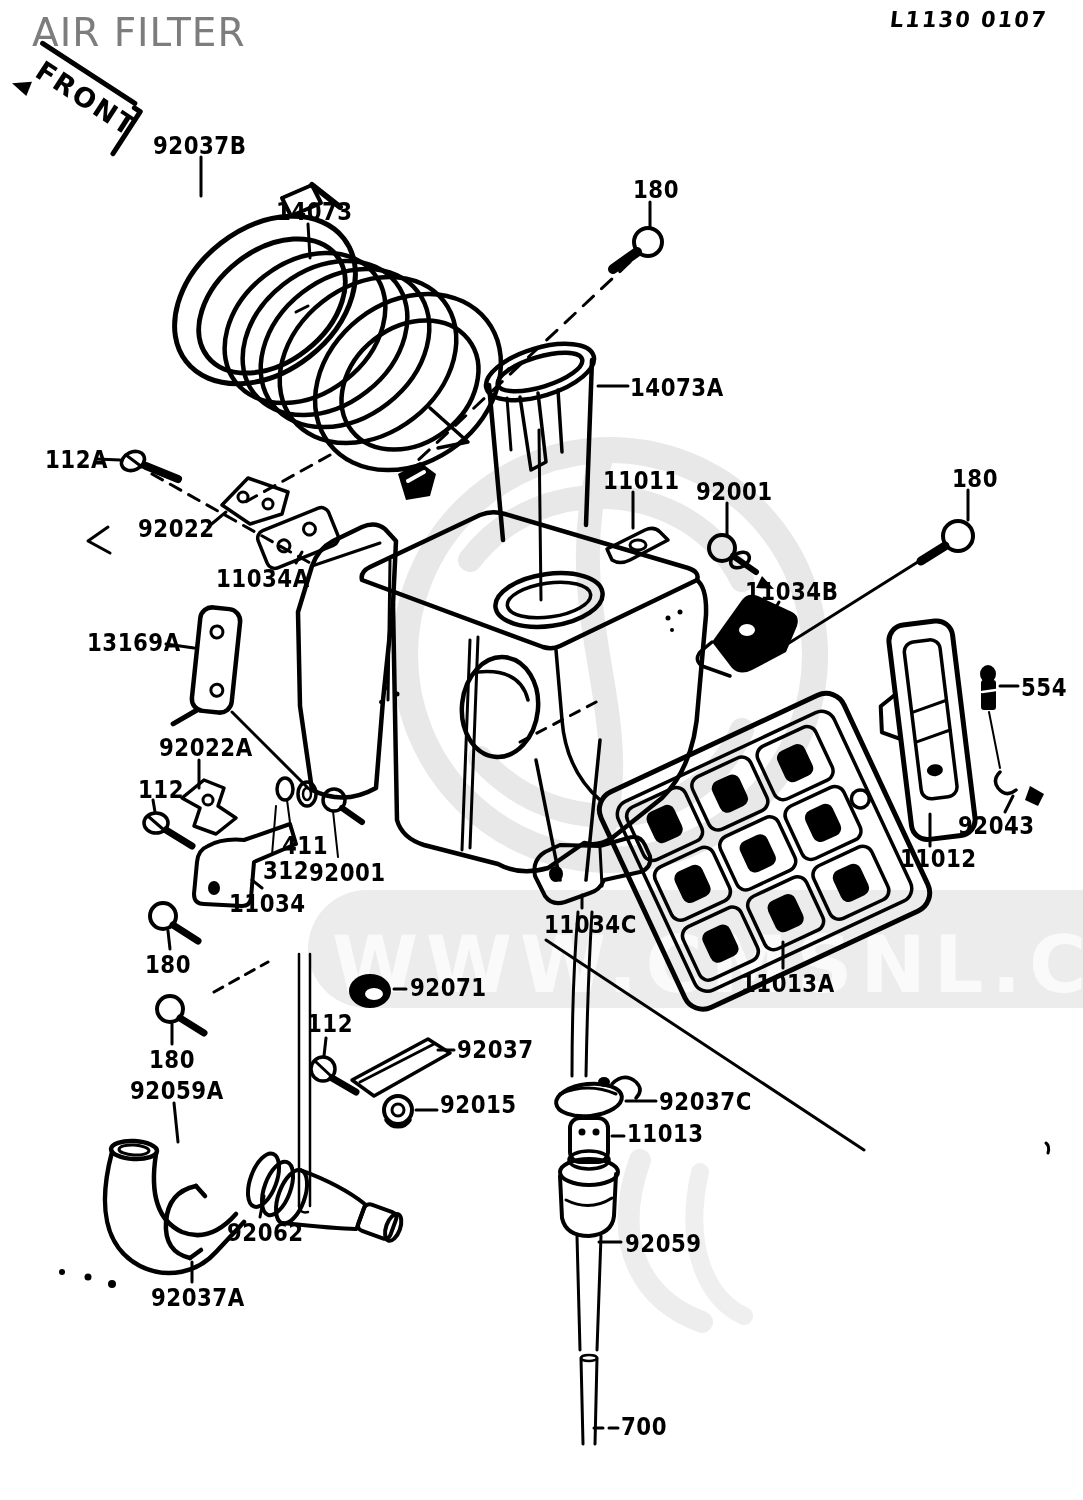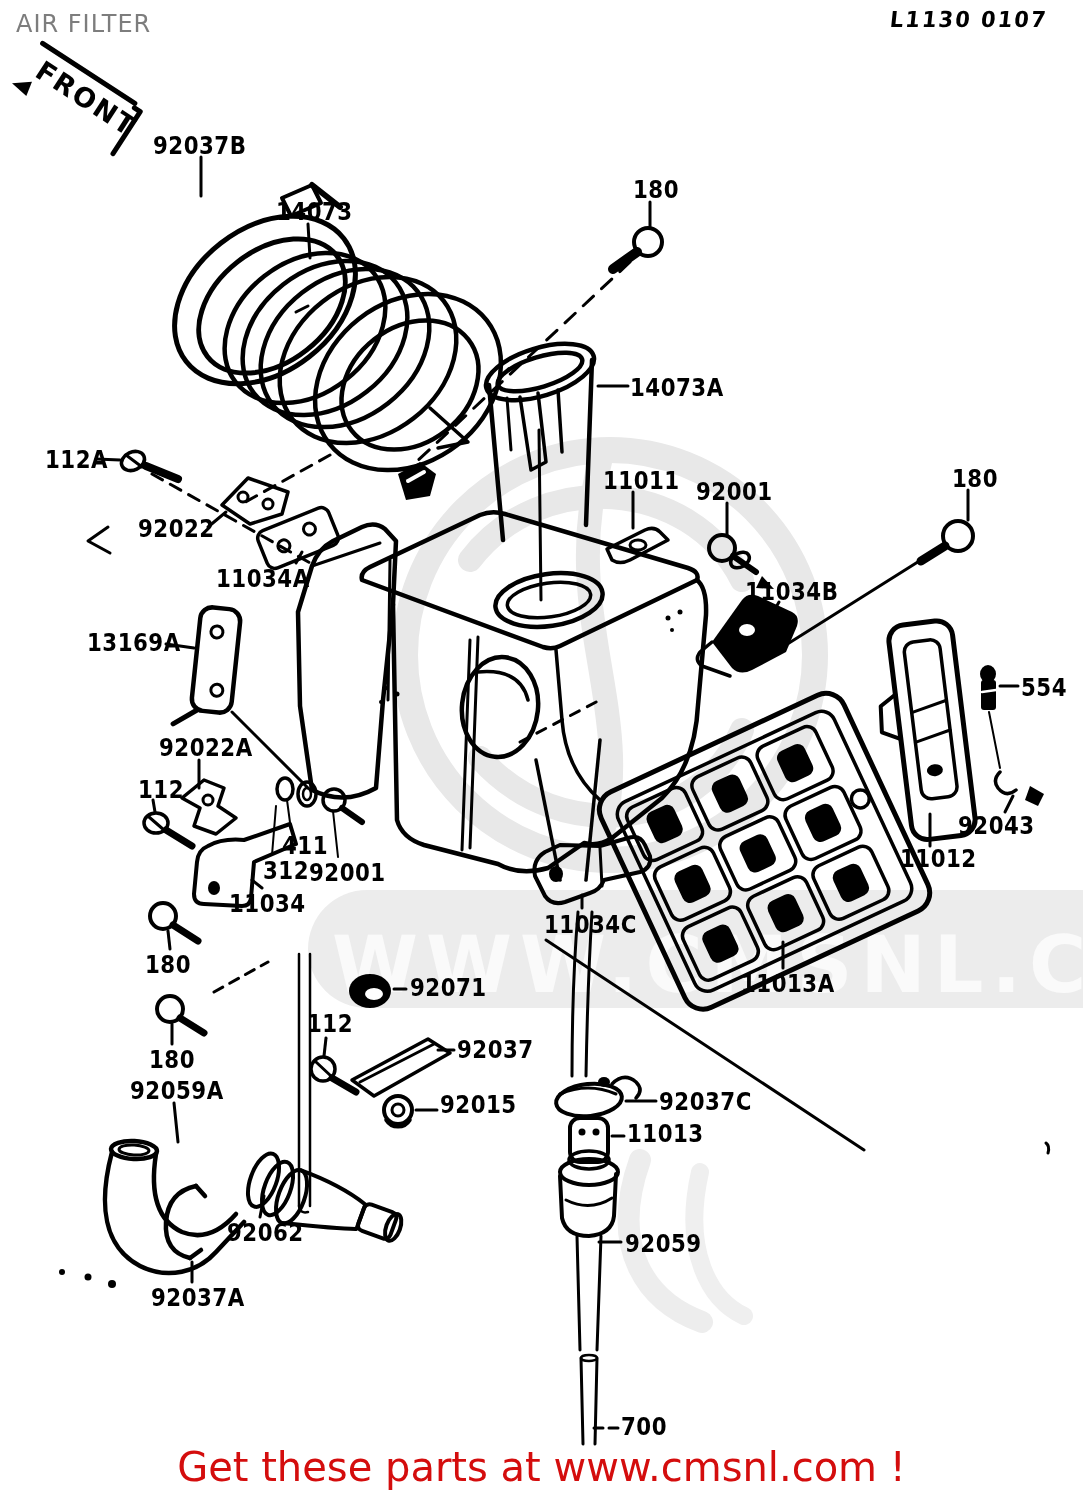--- a/index.html
+++ b/index.html
@@ -1,18 +1,18 @@
 <!DOCTYPE html>
 <html><head>
 <meta charset="utf-8">
 <style>
   html,body{margin:0;padding:0;background:#fff;}
   .page{position:relative;width:1083px;height:1500px;background:#ffffff;overflow:hidden;
         font-family:"DejaVu Sans",sans-serif;}
-  .page-title{position:absolute;left:16px;top:10px;font-size:24px;letter-spacing:1px;
+  .page-title{position:absolute;left:32px;top:10px;font-size:39px;letter-spacing:1px;
         color:#7d7d7d;font-weight:400;z-index:5;}
   .doc-code{position:absolute;left:890px;top:8px;font-size:21px;font-weight:700;
         letter-spacing:2px;color:#000;transform:skewX(-6deg) scaleY(1.05);z-index:5;}
   .diagram-svg{position:absolute;left:0;top:0;z-index:2;}
   .plabel{position:absolute;font-size:22px;font-weight:700;color:#000;letter-spacing:.5px;
         white-space:nowrap;transform:scale(.97,1.1);transform-origin:left top;z-index:4;}
   .footer-text{position:absolute;left:0;right:0;top:1444px;text-align:center;
         font-size:40px;color:#d40d0d;z-index:6;}
 </style>
 </head>
@@ -368,14 +368,13 @@
   <div class="plabel" style="left: 149px; top: 1046px;">180</div>
   <div class="plabel" style="left: 130px; top: 1077px;">92059A</div>
   <div class="plabel" style="left: 440px; top: 1091px;">92015</div>
   <div class="plabel" style="left: 659px; top: 1088px;">92037C</div>
   <div class="plabel" style="left: 627px; top: 1120px;">11013</div>
   <div class="plabel" style="left: 227px; top: 1219px;">92062</div>
   <div class="plabel" style="left: 151px; top: 1284px;">92037A</div>
   <div class="plabel" style="left: 625px; top: 1230px;">92059</div>
   <div class="plabel" style="left: 621px; top: 1413px;">700</div>
 
-  <div class="footer-text">Get these parts at www.cmsnl.com !</div>
 </div>
 
 </body></html>

